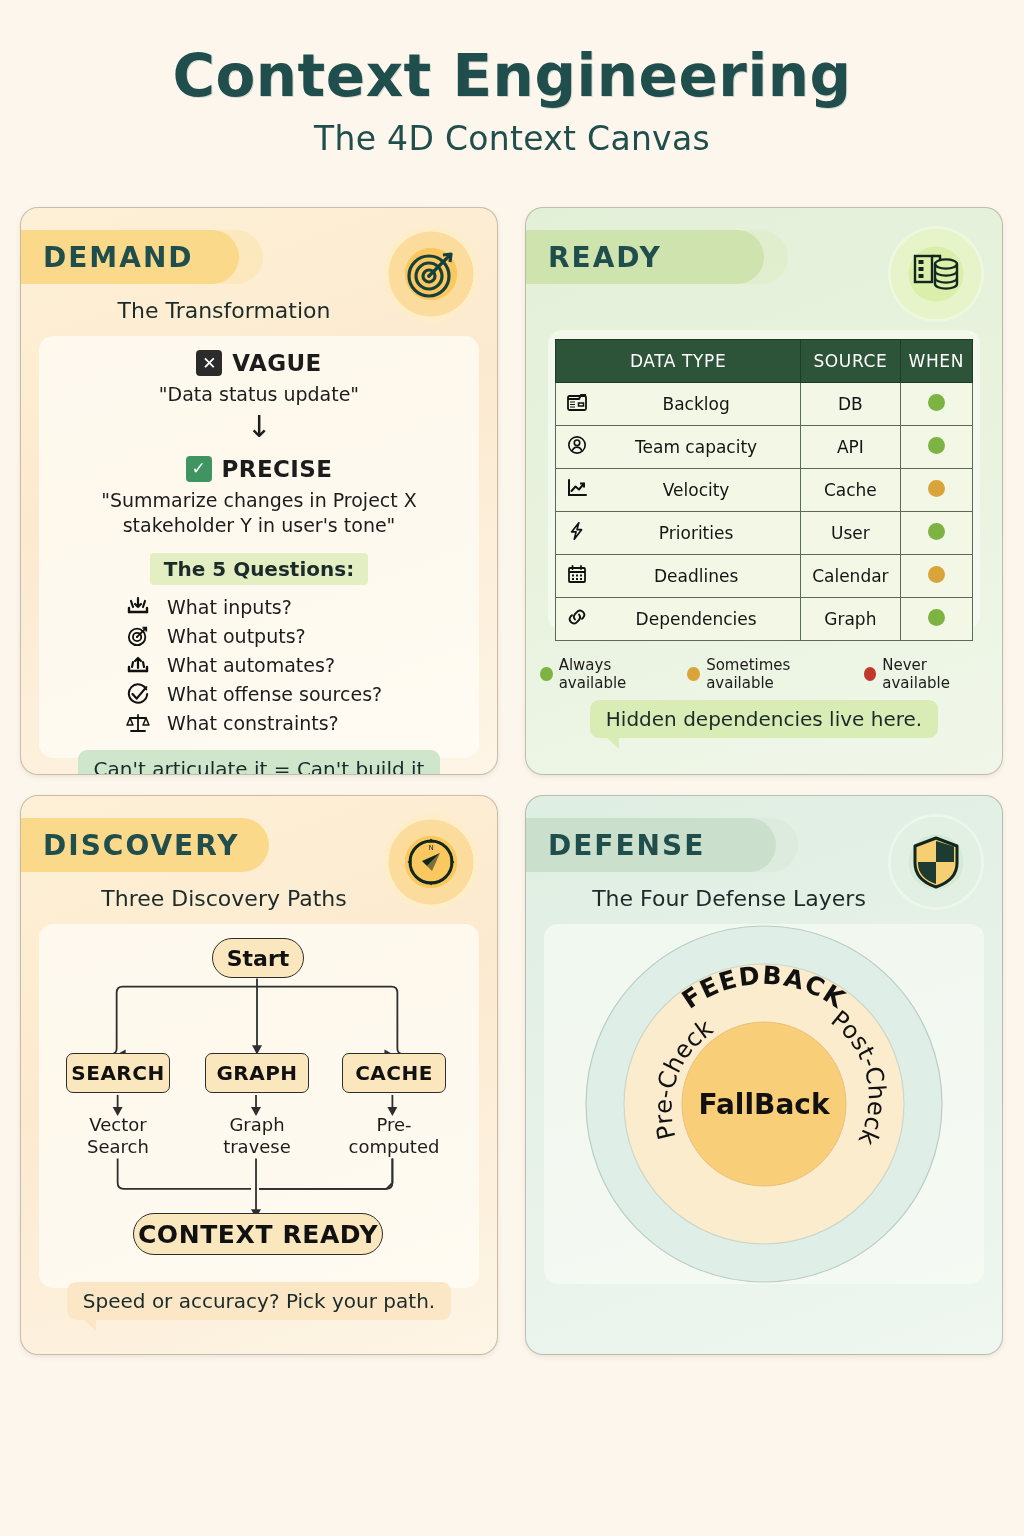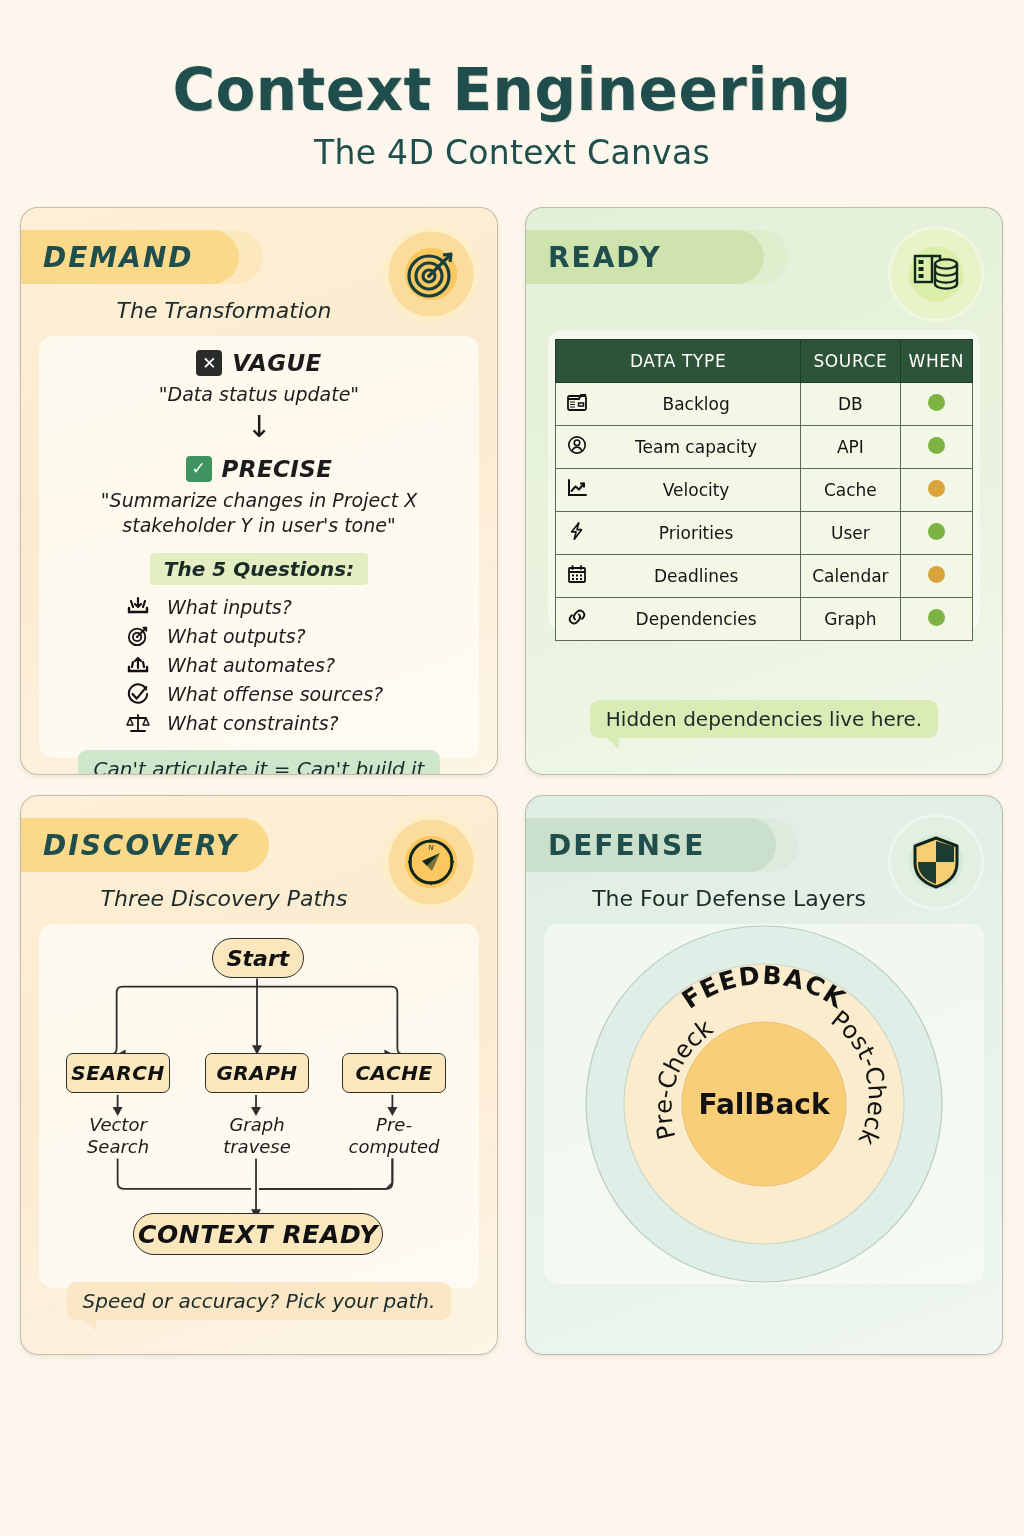--- a/index.html
+++ b/index.html
@@ -6,21 +6,21 @@
   html, body { width: 1024px; height: 1536px; }
   body {
     background: #fdf6ec;
     font-family: "DejaVu Sans", "Liberation Sans", sans-serif;
     color: #1c3c3a;
     position: relative;
     overflow: hidden;
   }
 
   
-  .title-wrap { text-align: center; padding-top: 60px; }
+  .title-wrap { text-align: center; padding-top: 46px; }
   .main-title {
     font-family: "DejaVu Sans", sans-serif;
     font-size: 58px;
     font-weight: bold;
     color: #1f4e4c;
     letter-spacing: 0.5px;
     line-height: 1.05;
     text-shadow: 1px 1px 0 rgba(120,140,138,0.28);
   }
   .sub-title {
@@ -44,21 +44,21 @@
     row-gap: 20px;
   }
 
   .card {
     position: relative;
     border-radius: 18px;
     overflow: hidden;
     border: 1px solid rgba(120,110,95,0.40);
     box-shadow: 0 2px 5px rgba(90,80,60,0.10);
   }
-  .card.amber { background: linear-gradient(160deg,#fdf0d6 0%,#fcead0 45%,#fdf5e6 100%); font-style: italic; }
+  .card.amber { background: linear-gradient(160deg,#fdf0d6 0%,#fcead0 45%,#fdf5e6 100%); }
   .card.green { background: linear-gradient(160deg,#e3f0d8 0%,#e8f2dd 45%,#f0f7ea 100%); }
   .card.green2 { background: linear-gradient(160deg,#dfeee2 0%,#e6f1e7 45%,#eff7f0 100%); }
 
   .banner {
     position: absolute;
     left: 0; top: 22px;
     height: 54px;
     padding: 0 40px 0 22px;
     display: flex; align-items: center;
     border-radius: 0 30px 30px 0;
@@ -401,20 +401,34 @@
               <span class="nm">Dependencies</span>
                 </span>
               </td>
             <td>Graph</td>
             <td><span class="dot" style="background:#7cb342"></span></td>
           </tr>
         </tbody>
       </table>
     </div>
 
+    <div class="legend" style="position:absolute; left:14px; right:14px; top:438px;">
+      <span class="legend-item">
+        <span class="dot" style="background:#7cb342"></span>
+        <span>Always available</span>
+      </span>
+      <span class="legend-item">
+        <span class="dot" style="background:#d9a43a"></span>
+        <span>Sometimes available</span>
+      </span>
+      <span class="legend-item">
+        <span class="dot" style="background:#c0392b"></span>
+        <span>Never available</span>
+      </span>
+    </div>
 
     <div style="position:absolute; left:0; right:0; top:480px;">
       <div class="callout green-l" style="margin-left:auto;margin-right:auto;">Hidden dependencies live here.</div>
     </div>
   </div>
 
   <div class="card amber">
     <div class="banner-echo amber"></div>
     <div class="banner amber" style="width:248px">DISCOVERY</div>
     <div class="card-icon amber">

